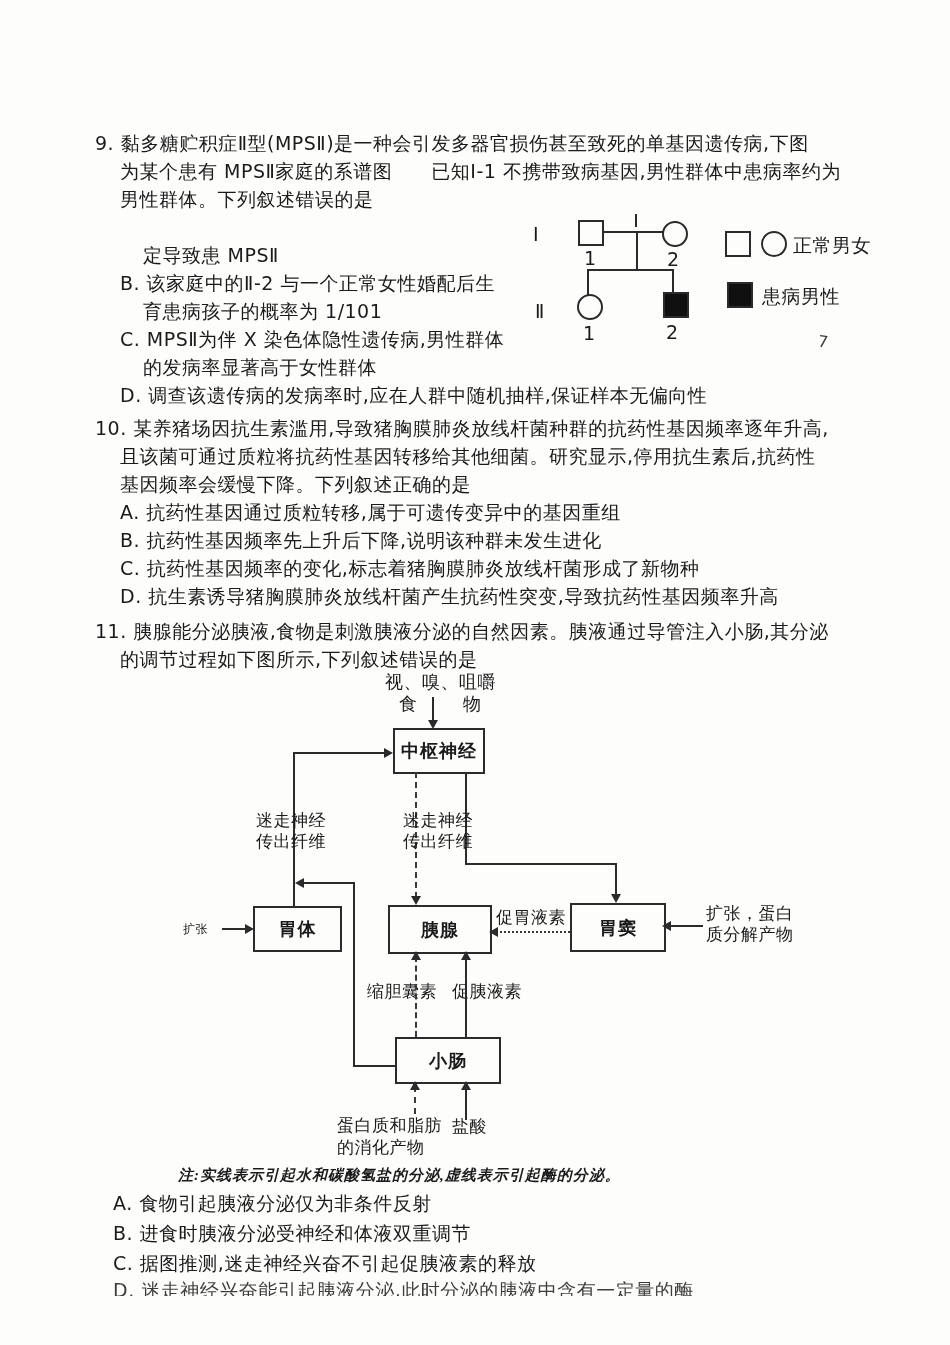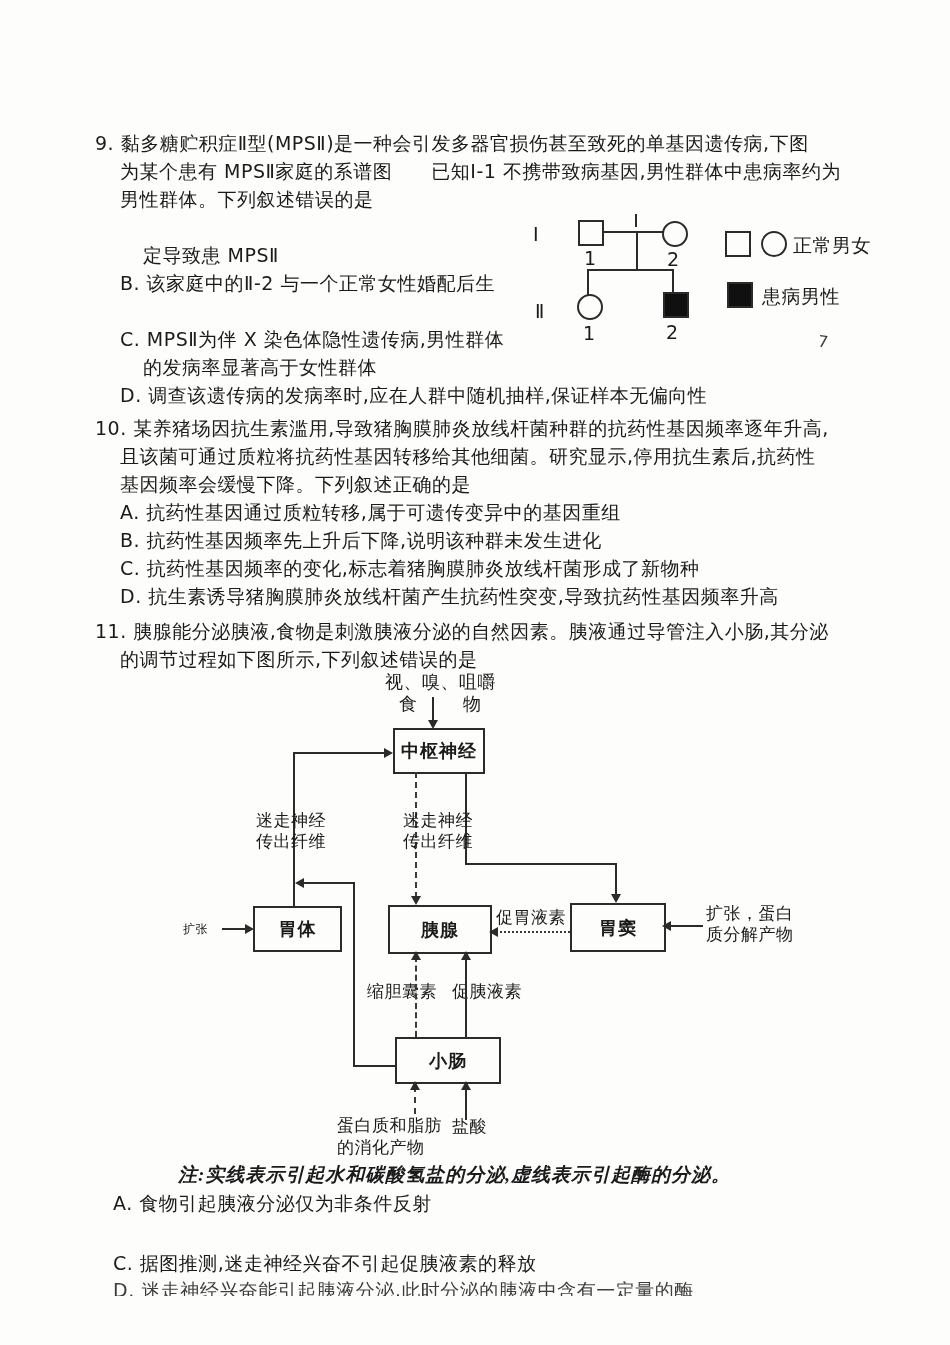--- a/index.html
+++ b/index.html
@@ -5,21 +5,21 @@
   html,body{margin:0;padding:0;background:#e8e8e8;}
   .page{
     position:relative;width:950px;height:1345px;margin:0 auto;
     background:#fdfdfc;overflow:hidden;
     font-family:"DejaVu Sans","Liberation Sans",sans-serif;
     color:#1b1b1b;
   }
   .t{position:absolute;font-size:19px;line-height:24px;white-space:pre;letter-spacing:0.5px;color:#1b1b1b;}
   .small{font-size:17px;line-height:21px;}
   .center{text-align:left;}
-  .notefont{font-family:"Liberation Serif","DejaVu Serif",serif;font-weight:bold;font-style:italic;font-size:19px;letter-spacing:1px;}
+  .notefont{font-family:"Liberation Serif","DejaVu Serif",serif;font-weight:bold;font-style:italic;font-size:15px;letter-spacing:1px;}
   
   .node{position:absolute;border:2px solid #2b2b2b;background:transparent;
         display:flex;align-items:center;justify-content:center;
         font-size:18px;font-weight:bold;letter-spacing:1px;}
   
   .ln{position:absolute;background:#2b2b2b;}
   .dv{position:absolute;width:0;border-left:2px dashed #3a3a3a;}
   .dh{position:absolute;height:0;border-top:2px dotted #3a3a3a;}
   
   .ar{position:absolute;width:0;height:0;}
@@ -37,20 +37,21 @@
 </head>
 <body>
 
 <div class="page">
 
   <div class="t" style="left:95px;top:131px">9. 黏多糖贮积症Ⅱ型(MPSⅡ)是一种会引发多器官损伤甚至致死的单基因遗传病,下图</div>
   <div class="t" style="left:120px;top:159px">为某个患有 MPSⅡ家庭的系谱图　　已知Ⅰ-1 不携带致病基因,男性群体中患病率约为</div>
   <div class="t" style="left:120px;top:187px">男性群体。下列叙述错误的是</div>
   <div class="t" style="left:143px;top:243px">定导致患 MPSⅡ</div>
   <div class="t" style="left:120px;top:271px">B. 该家庭中的Ⅱ-2 与一个正常女性婚配后生</div>
+  <div class="t" style="left:143px;top:299px">育患病孩子的概率为 1/101</div>
   <div class="t" style="left:120px;top:327px">C. MPSⅡ为伴 X 染色体隐性遗传病,男性群体</div>
   <div class="t" style="left:143px;top:355px">的发病率显著高于女性群体</div>
   <div class="t" style="left:120px;top:383px">D. 调查该遗传病的发病率时,应在人群中随机抽样,保证样本无偏向性</div>
 
   <div class="t" style="left:533px;top:222px">Ⅰ</div>
   <div class="t" style="left:535px;top:299px">Ⅱ</div>
 
   <div class="ln" style="left:602px;top:231px;width:63px;height:2px"></div>
   <div class="ln" style="left:635px;top:214px;width:2px;height:13px"></div>
   <div class="ln" style="left:636px;top:231px;width:2px;height:40px"></div>
@@ -154,18 +155,19 @@
   <div class="ar up" style="left:410px;top:1081px"></div>
   <div class="ln" style="left:465px;top:1086px;width:2px;height:34px"></div>
   <div class="ar up" style="left:461px;top:1081px"></div>
   <div class="t small" style="left:337px;top:1115px">蛋白质和脂肪</div>
   <div class="t small" style="left:337px;top:1137px">的消化产物</div>
   <div class="t small" style="left:452px;top:1116px">盐酸</div>
 
   <div class="t notefont" style="left:178px;top:1163px">注:实线表示引起水和碳酸氢盐的分泌,虚线表示引起酶的分泌。</div>
 
   <div class="t" style="left:113px;top:1191px">A. 食物引起胰液分泌仅为非条件反射</div>
+  <div class="t" style="left:113px;top:1221px">B. 进食时胰液分泌受神经和体液双重调节</div>
   <div class="t" style="left:113px;top:1251px">C. 据图推测,迷走神经兴奋不引起促胰液素的释放</div>
   <div class="clipline" style="left:113px;top:1278px;width:760px">
     <div class="t inner" style="left:0;top:0">D. 迷走神经兴奋能引起胰液分泌,此时分泌的胰液中含有一定量的酶</div>
   </div>
 
 </div>
 
 </body></html>

